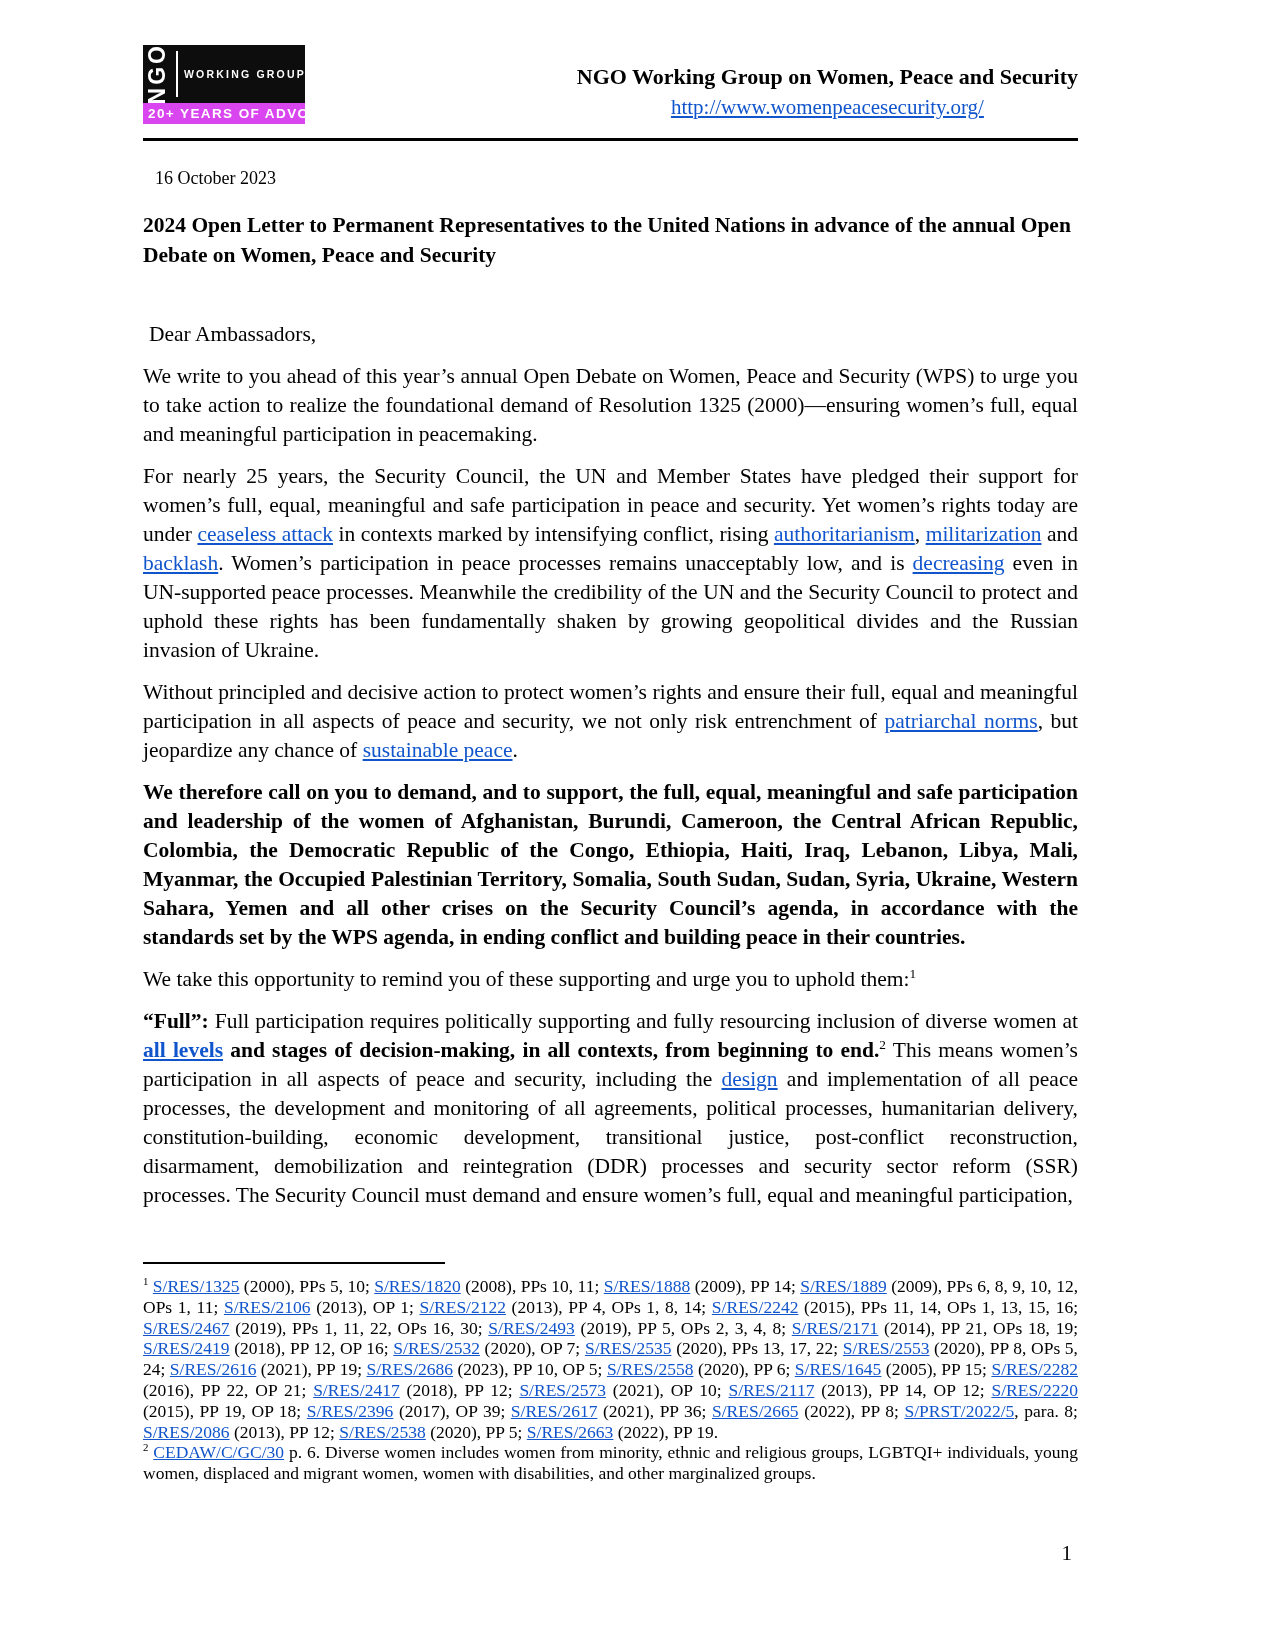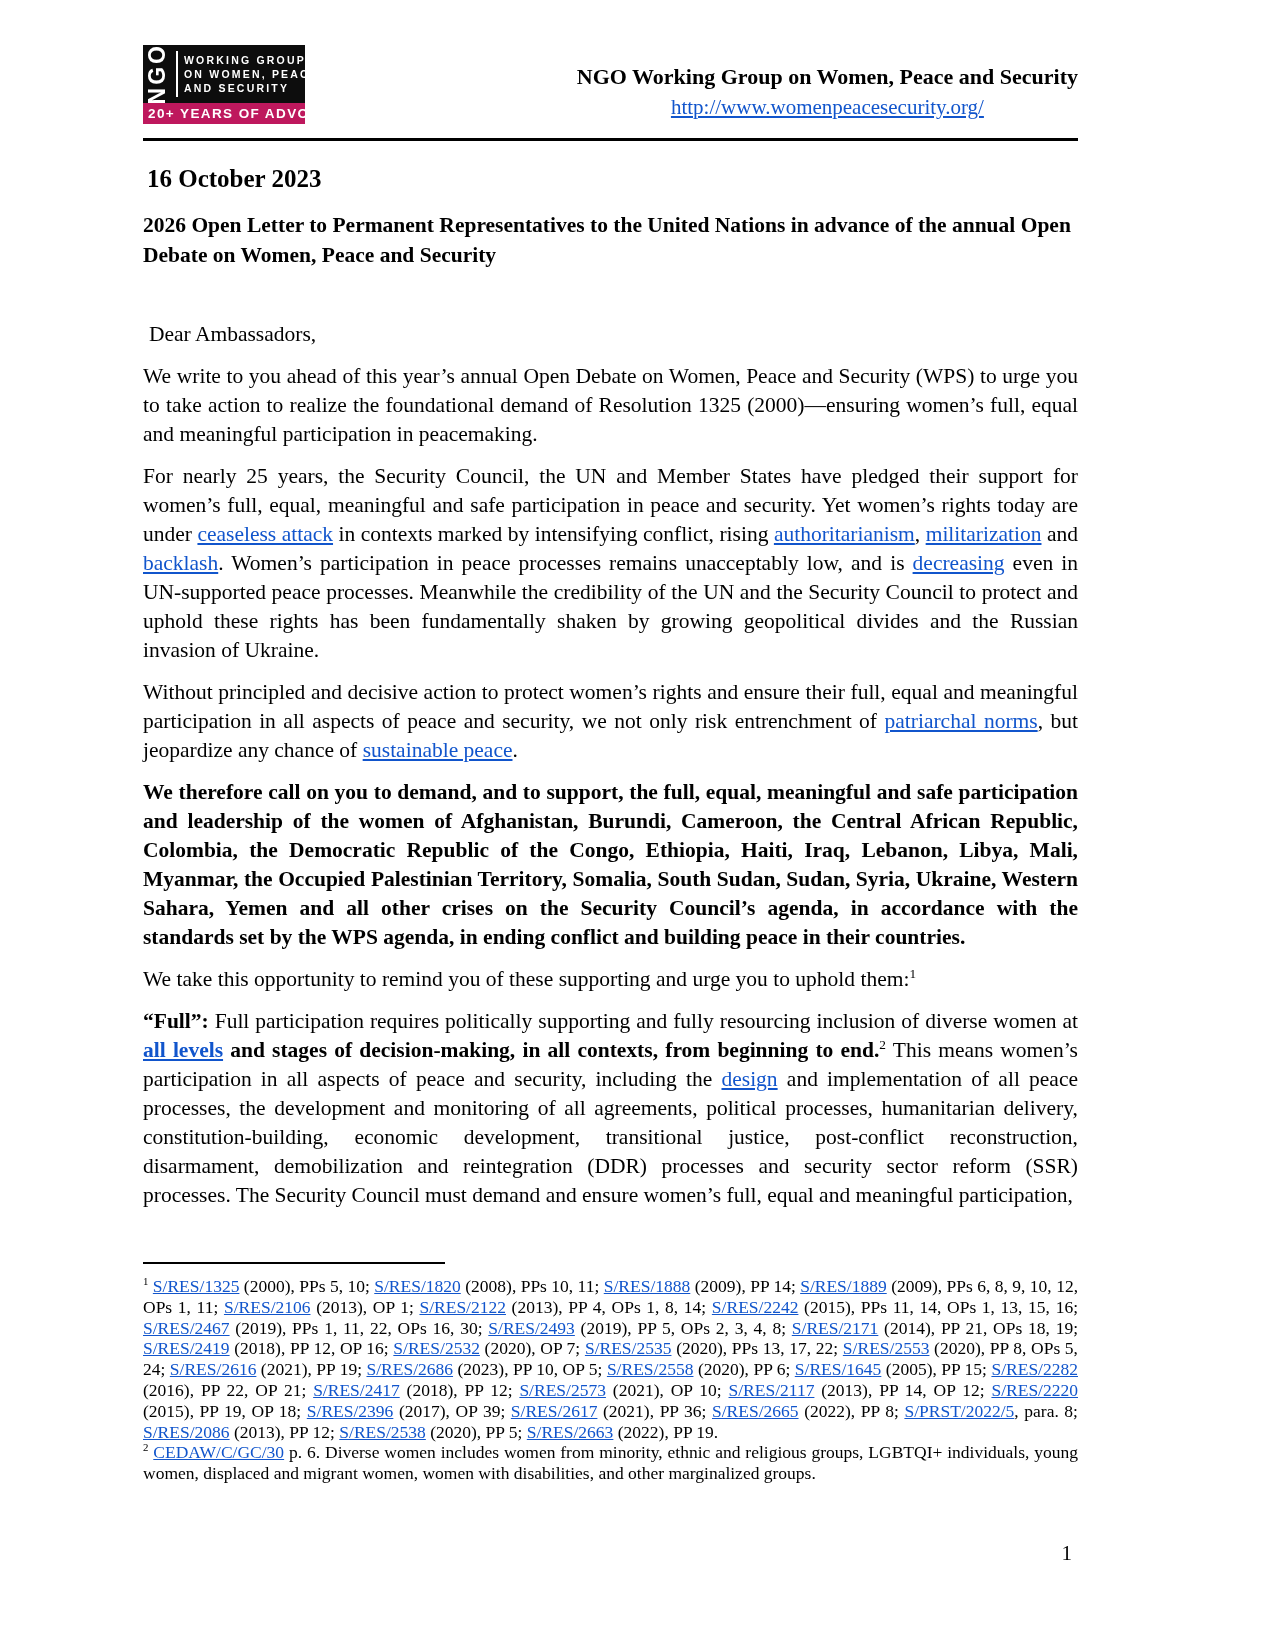--- a/index.html
+++ b/index.html
@@ -19,35 +19,35 @@
   .logo-black {
     background:#0d0d0d; color:#fff; height:58px;
     display:flex; align-items:center; padding:0 0 0 2px; box-sizing:border-box;
   }
   .logo-ngo {
     writing-mode:vertical-rl; transform:rotate(180deg);
     font-weight:bold; font-size:23px; letter-spacing:3px; line-height:1;
     padding:2px 1px 2px 3px;
   }
   .logo-divider { width:2px; height:46px; background:#fff; margin:0 6px 0 4px; flex:0 0 auto; }
-  .logo-lines { display:flex; flex-direction:column; gap:1px; }
+  .logo-lines { display:flex; flex-direction:row; gap:12px; }
   .logo-lines span {
     font-size:10.5px; font-weight:bold; letter-spacing:2.2px; line-height:13px; white-space:nowrap;
   }
   .logo-red {
-    background:#be185d; color:#fff; height:21px;
+    background:#d946ef; color:#fff; height:21px;
     font-size:13.5px; font-weight:bold; letter-spacing:1.4px;
     display:flex; align-items:center; padding-left:5px; white-space:nowrap;
   }
   .header-right { text-align:center; line-height:30px; padding-bottom:0px; }
   .org-name { font-weight:bold; font-size:22px; }
   .org-url { font-size:21px; }
   .header-rule { border:none; border-top:3px solid #000; margin:14px 0 0 0; width:100%; }
   
-  .date { font-weight:bold; font-size:25px; margin:23px 0 0 4px; line-height:29px; }
+  .date { font-weight:normal; font-size:18px; margin:23px 0 0 12px; line-height:29px; }
   .title { font-weight:bold; font-size:21.5px; margin:17px 0 0 0; line-height:30px; }
   .salutation { font-size:21.5px; margin:50px 0 0 6px; line-height:29px; }
   .body-para {
     font-size:21.5px; line-height:29px; margin:13px 0 0 0;
     text-align:justify;
   }
   .body-para.bold { font-weight:bold; }
   .link { color:#1155cc; text-decoration:underline; cursor:pointer; }
   .b { font-weight:bold; }
   sup { font-size:0.62em; vertical-align:super; line-height:0; }
@@ -83,21 +83,21 @@
     <div class="header-right">
       <div class="org-name">NGO Working Group on Women, Peace and Security</div>
       <div><a class="org-url link" href="#">http://www.womenpeacesecurity.org/</a></div>
     </div>
   </header>
 
   <hr class="header-rule">
 
   <main>
     <p class="date">16 October 2023</p>
-    <p class="title">2026 Open Letter to Permanent Representatives to the United Nations in advance of the annual Open Debate on Women, Peace and Security</p>
+    <p class="title">2024 Open Letter to Permanent Representatives to the United Nations in advance of the annual Open Debate on Women, Peace and Security</p>
     <p class="salutation">Dear Ambassadors,</p>
     <p class="body-para"><span>We write to you ahead of this year’s annual Open Debate on Women, Peace and Security (WPS) to urge you to take action to realize the foundational demand of Resolution 1325 (2000)—ensuring women’s full, equal and meaningful participation in peacemaking.</span></p>
     <p class="body-para"><span>For nearly 25 years, the Security Council, the UN and Member States have pledged their support for women’s full, equal, meaningful and safe participation in peace and security. Yet women’s rights today are under </span><a href="#" class="link">ceaseless attack</a><span> in contexts marked by intensifying conflict, rising </span><a href="#" class="link">authoritarianism</a><span>, </span><a href="#" class="link">militarization</a><span> and </span><a href="#" class="link">backlash</a><span>. Women’s participation in peace processes remains unacceptably low, and is </span><a href="#" class="link">decreasing</a><span> even in UN-supported peace processes. Meanwhile the credibility of the UN and the Security Council to protect and uphold these rights has been fundamentally shaken by growing geopolitical divides and the Russian invasion of Ukraine.</span></p>
     <p class="body-para"><span>Without principled and decisive action to protect women’s rights and ensure their full, equal and meaningful participation in all aspects of peace and security, we not only risk entrenchment of </span><a href="#" class="link">patriarchal norms</a><span>, but jeopardize any chance of </span><a href="#" class="link">sustainable peace</a><span>.</span></p>
     <p class="body-para bold"><span>We therefore call on you to demand, and to support, the full, equal, meaningful and safe participation and leadership of the women of Afghanistan, Burundi, Cameroon, the Central African Republic, Colombia, the Democratic Republic of the Congo, Ethiopia, Haiti, Iraq, Lebanon, Libya, Mali, Myanmar, the Occupied Palestinian Territory, Somalia, South Sudan, Sudan, Syria, Ukraine, Western Sahara, Yemen and all other crises on the Security Council’s agenda, in accordance with the standards set by the WPS agenda, in ending conflict and building peace in their countries.</span></p>
     <p class="body-para"><span>We take this opportunity to remind you of these supporting and urge you to uphold them:</span><sup>1</sup></p>
     <p class="body-para"><span class="b">“Full”:</span><span> Full participation requires politically supporting and fully resourcing inclusion of diverse women at </span><a href="#" class="link b">all levels</a><span class="b"> and stages of decision-making, in all contexts, from beginning to end.</span><sup>2</sup><span> This means women’s participation in all aspects of peace and security, including the </span><a href="#" class="link">design</a><span> and implementation of all peace processes, the development and monitoring of all agreements, political processes, humanitarian delivery, constitution-building, economic development, transitional justice, post-conflict reconstruction, disarmament, demobilization and reintegration (DDR) processes and security sector reform (SSR) processes. The Security Council must demand and ensure women’s full, equal and meaningful participation,</span></p>
   </main>
 
   <footer class="doc-footer">

